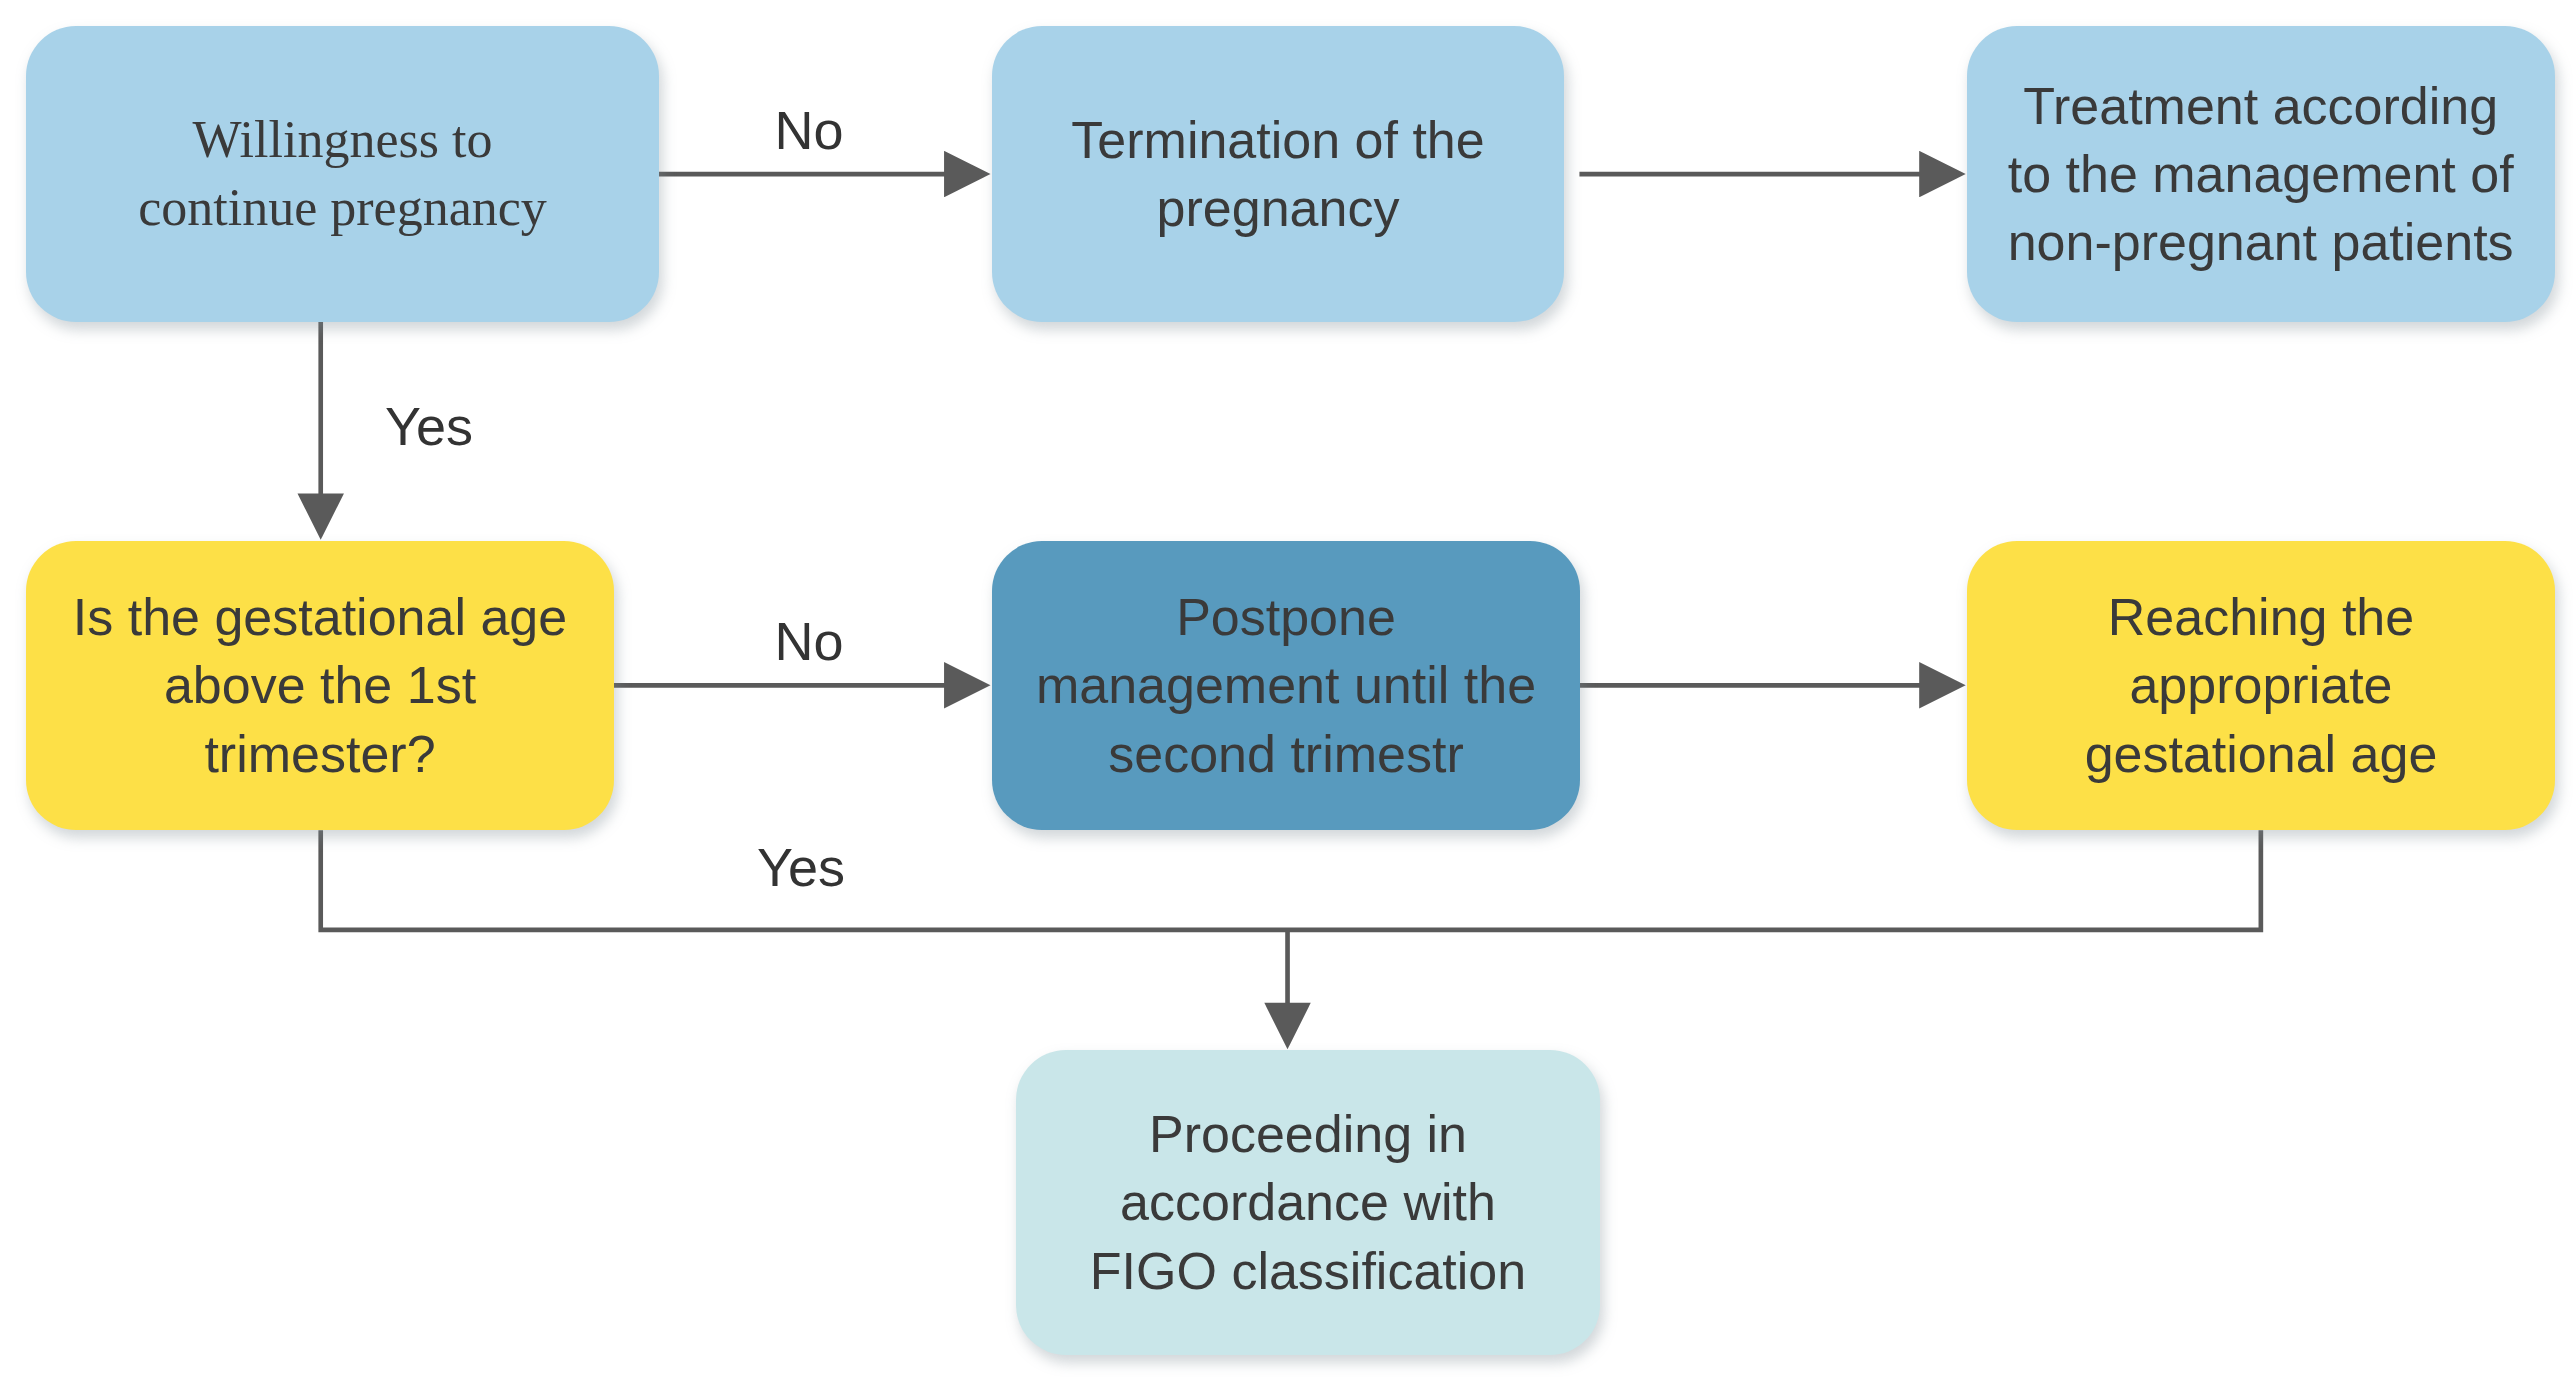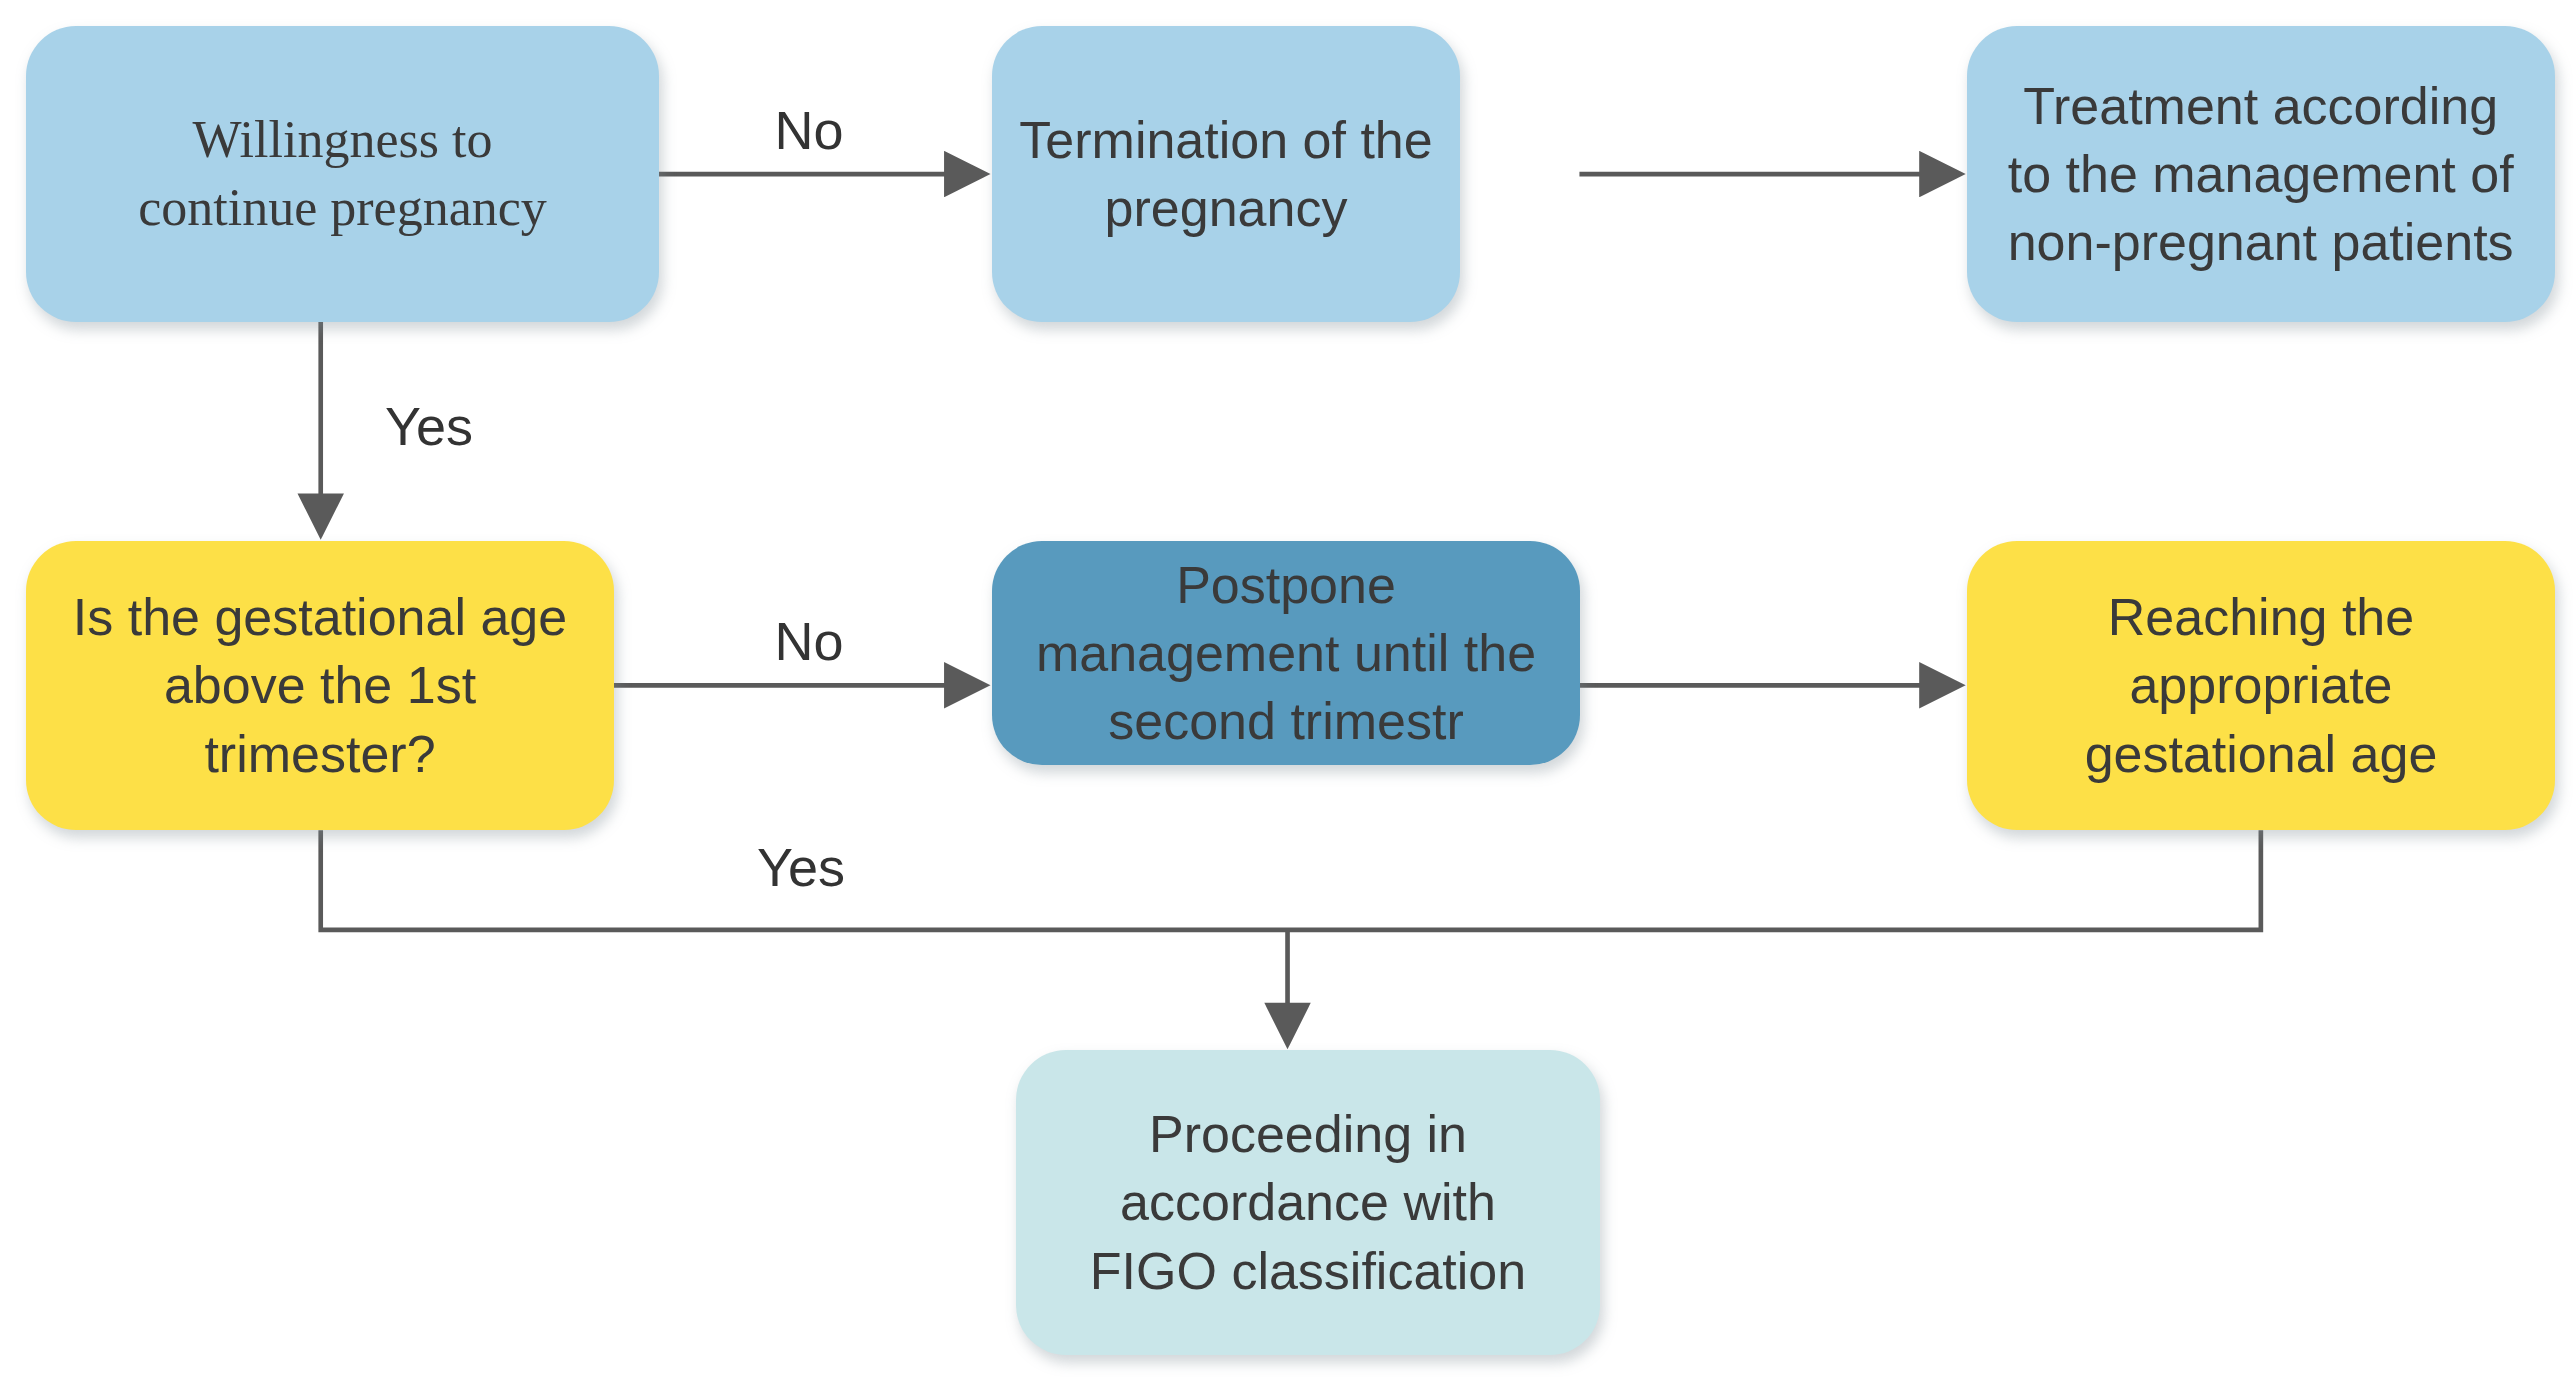--- a/index.html
+++ b/index.html
@@ -18,25 +18,25 @@
     border-radius:50px;
     font-size:52px;
     line-height:1.31;
     color:#3a3a3a;
     padding:9.3px 16.7px;
     box-sizing:border-box;
     box-shadow:3.7px 7.4px 13px rgba(125,140,150,0.35);
   }
   
   #b1 { left:26px;   top:26px;  width:633px; height:296px;font-family:Liberation Serif, serif; }
-  #b2 { left:992px; top:26px;  width:468px; height:296px; }
+  #b2 { left:992px; top:26px;  width:572px; height:296px; }
   #b3 { left:1967px; top:26px;  width:588px; height:296px;padding-left:16px; }
   
   #b4 { left:26px;   top:541px; width:588px; height:289px; }
-  #b5 { left:992px; top:541px; width:588px; height:224px; }
+  #b5 { left:992px; top:541px; width:588px; height:289px; }
   #b6 { left:1967px; top:541px; width:588px; height:289px; }
   
   #b7 { left:995px; top:1050px; width:584px; height:305px;margin-left:21px; }
 
   .edge-label {
     position:absolute;
     transform:translate(-50%,-50%);
     font-size:54px;
     color:#333333;
     white-space:nowrap;

